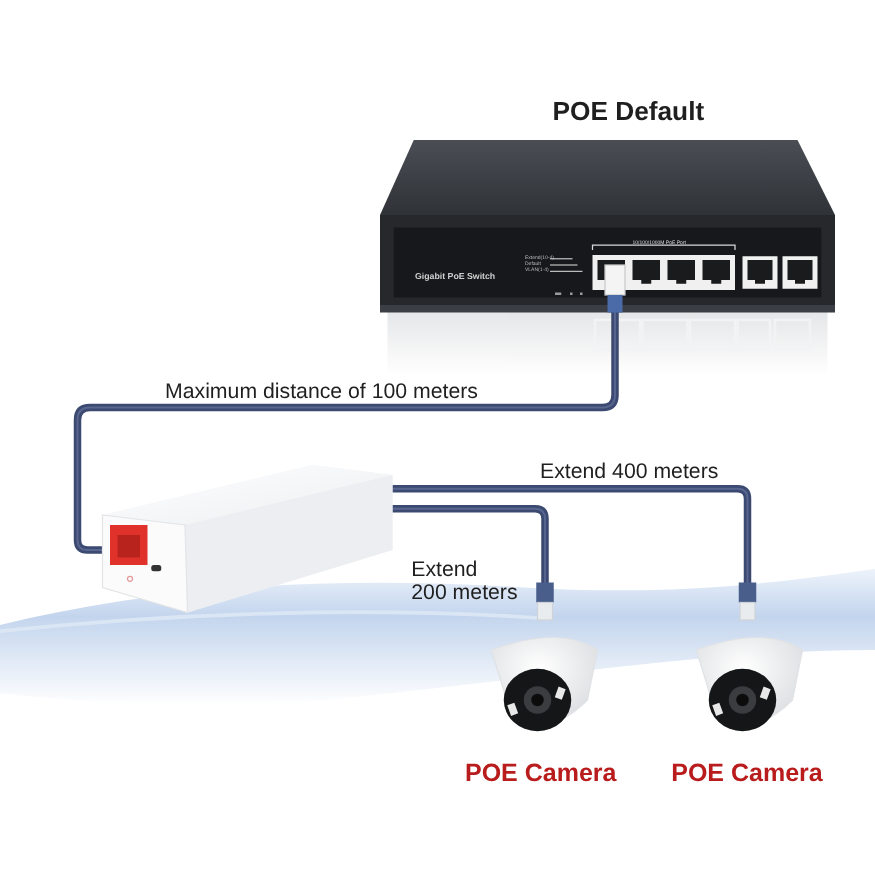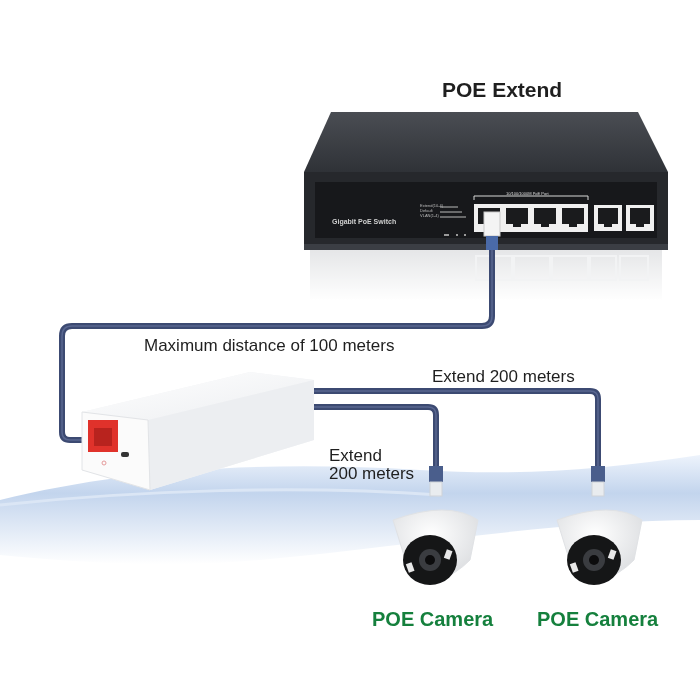--- a/index.html
+++ b/index.html
@@ -1,21 +1,21 @@
 <!DOCTYPE html>
 <html><head>
 <meta charset="utf-8">
 <style>
   html,body{margin:0;padding:0;}
   body{width:700px;height:700px;background:#ffffff;position:relative;overflow:hidden;font-family:"Liberation Sans","DejaVu Sans",sans-serif;}
   .abs{position:absolute;}
   .label{color:#1f1f1f;white-space:nowrap;}
   .title{font-weight:bold;font-size:21px;}
   .dist{font-size:17px;}
-  .cam-label{font-size:20px;font-weight:bold;color:#15803d;}
+  .cam-label{font-size:20px;font-weight:bold;color:#b91c1c;}
   svg{position:absolute;left:0;top:0;}
 </style>
 </head>
 <body>
 
 <svg width="700" height="700" viewBox="0 0 700 700">
   <defs>
     <linearGradient id="wave" x1="0" y1="0" x2="0" y2="1">
       <stop offset="0" stop-color="#eaf1fb"></stop>
       <stop offset="0.35" stop-color="#b8cdea"></stop>
@@ -146,30 +146,30 @@
   <g>
     <path d="M557 520 Q612 500 642 520 L634 560 Q604 590 574 575 Z" fill="url(#camBody)" stroke="#e0e2e5" stroke-width="1"></path>
     <ellipse cx="594" cy="560" rx="27" ry="25" fill="#151617"></ellipse>
     <circle cx="594" cy="560" r="11" fill="#3a3c40"></circle>
     <circle cx="594" cy="560" r="5" fill="#0c0c0d"></circle>
     <rect x="571" y="563" width="6" height="9" fill="#e8e8e8" transform="rotate(-20 574 567)"></rect>
     <rect x="609" y="550" width="6" height="9" fill="#e8e8e8" transform="rotate(20 612 555)"></rect>
   </g>
 </svg>
 
-<div class="abs label title" style="left:442px;top:78px;">POE Extend</div>
+<div class="abs label title" style="left:442px;top:78px;">POE Default</div>
 <div class="abs" style="left:332px;top:218px;font-size:7px;color:#cfcfcf;font-weight:bold;">Gigabit PoE Switch</div>
 <div class="abs" style="left:506px;top:191px;font-size:4px;color:#dddddd;">10/100/1000M PoE Port</div>
 <div class="abs" style="left:420px;top:203px;font-size:4px;color:#bbbbbb;line-height:5px;">
   <div>Extend(10-4)</div>
   <div>Default</div>
   <div>VLAN(1-4)</div>
 </div>
 
-<div class="abs label dist" style="left:144px;top:303px;margin-top:33px;">Maximum distance of 100 meters</div>
-<div class="abs label dist" style="left:432px;top:367px;">Extend 200 meters</div>
+<div class="abs label dist" style="left:132px;top:303px;">Maximum distance of 100 meters</div>
+<div class="abs label dist" style="left:432px;top:367px;">Extend 400 meters</div>
 <div class="abs label dist" style="left:329px;top:416px;line-height:18px;margin-top:31px;">
   <div>Extend</div>
   <div>200 meters</div>
 </div>
 
 <div class="abs cam-label" style="left:372px;top:608px;">POE Camera</div>
 <div class="abs cam-label" style="left:537px;top:608px;">POE Camera</div>
 
 </body></html>

